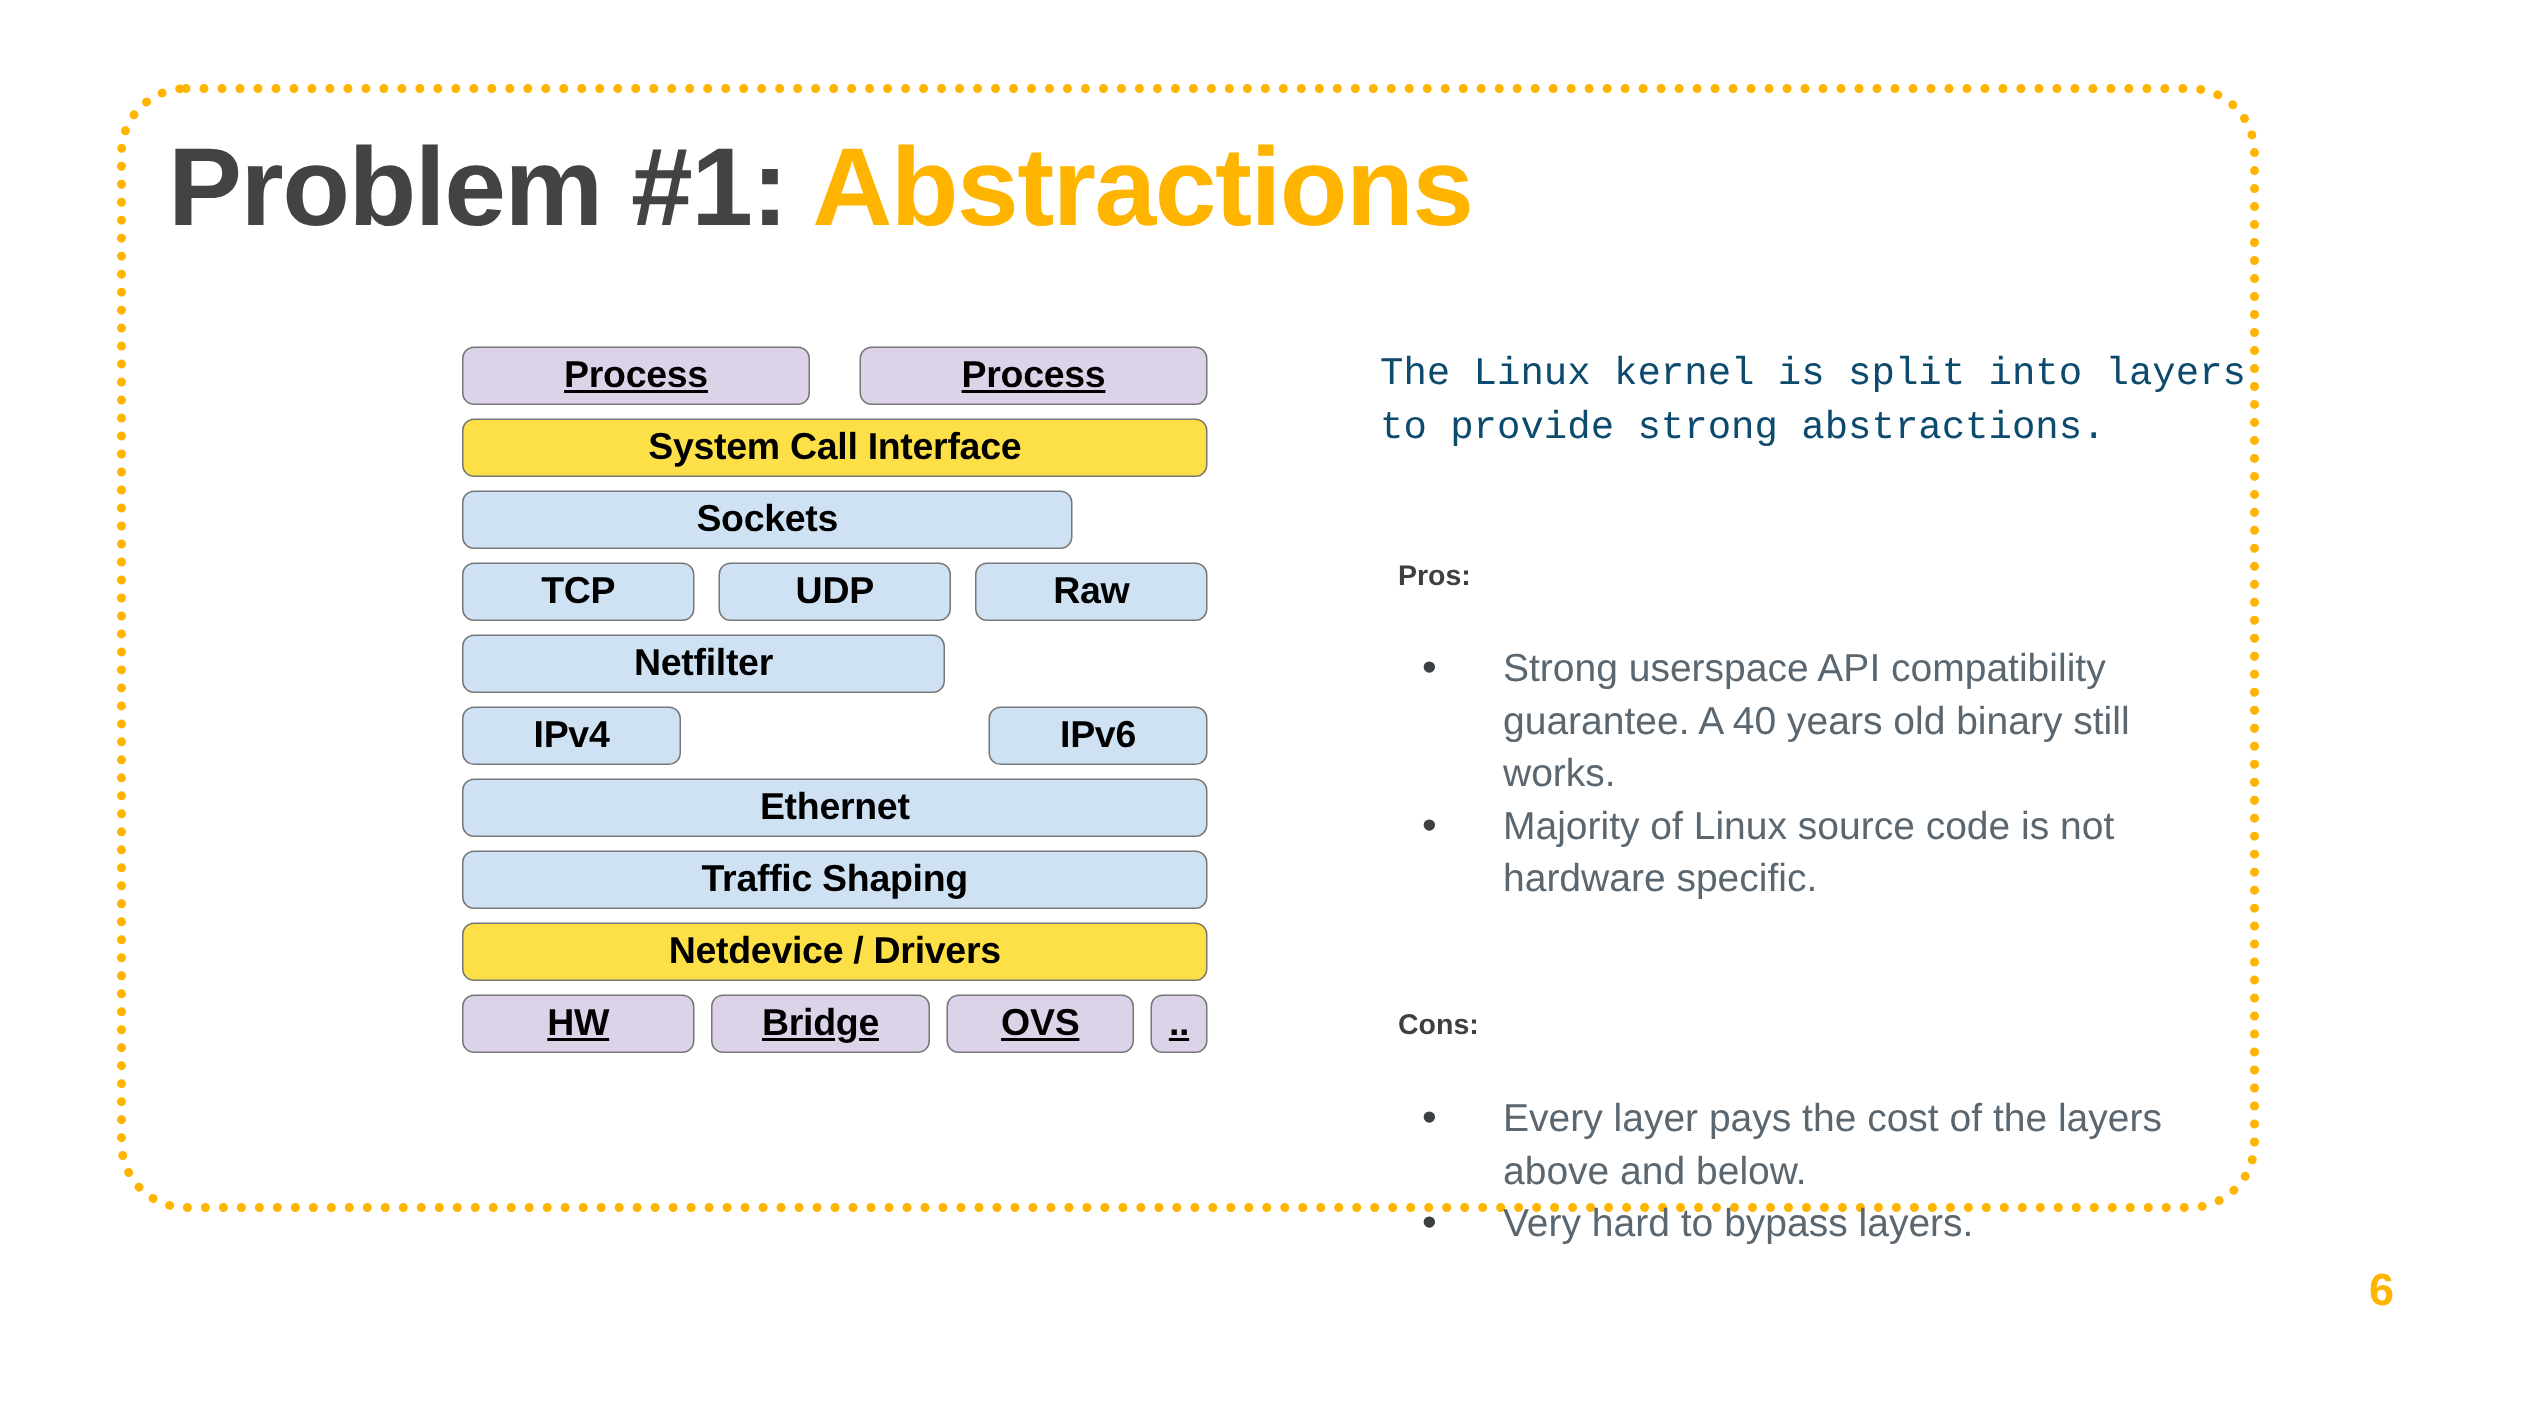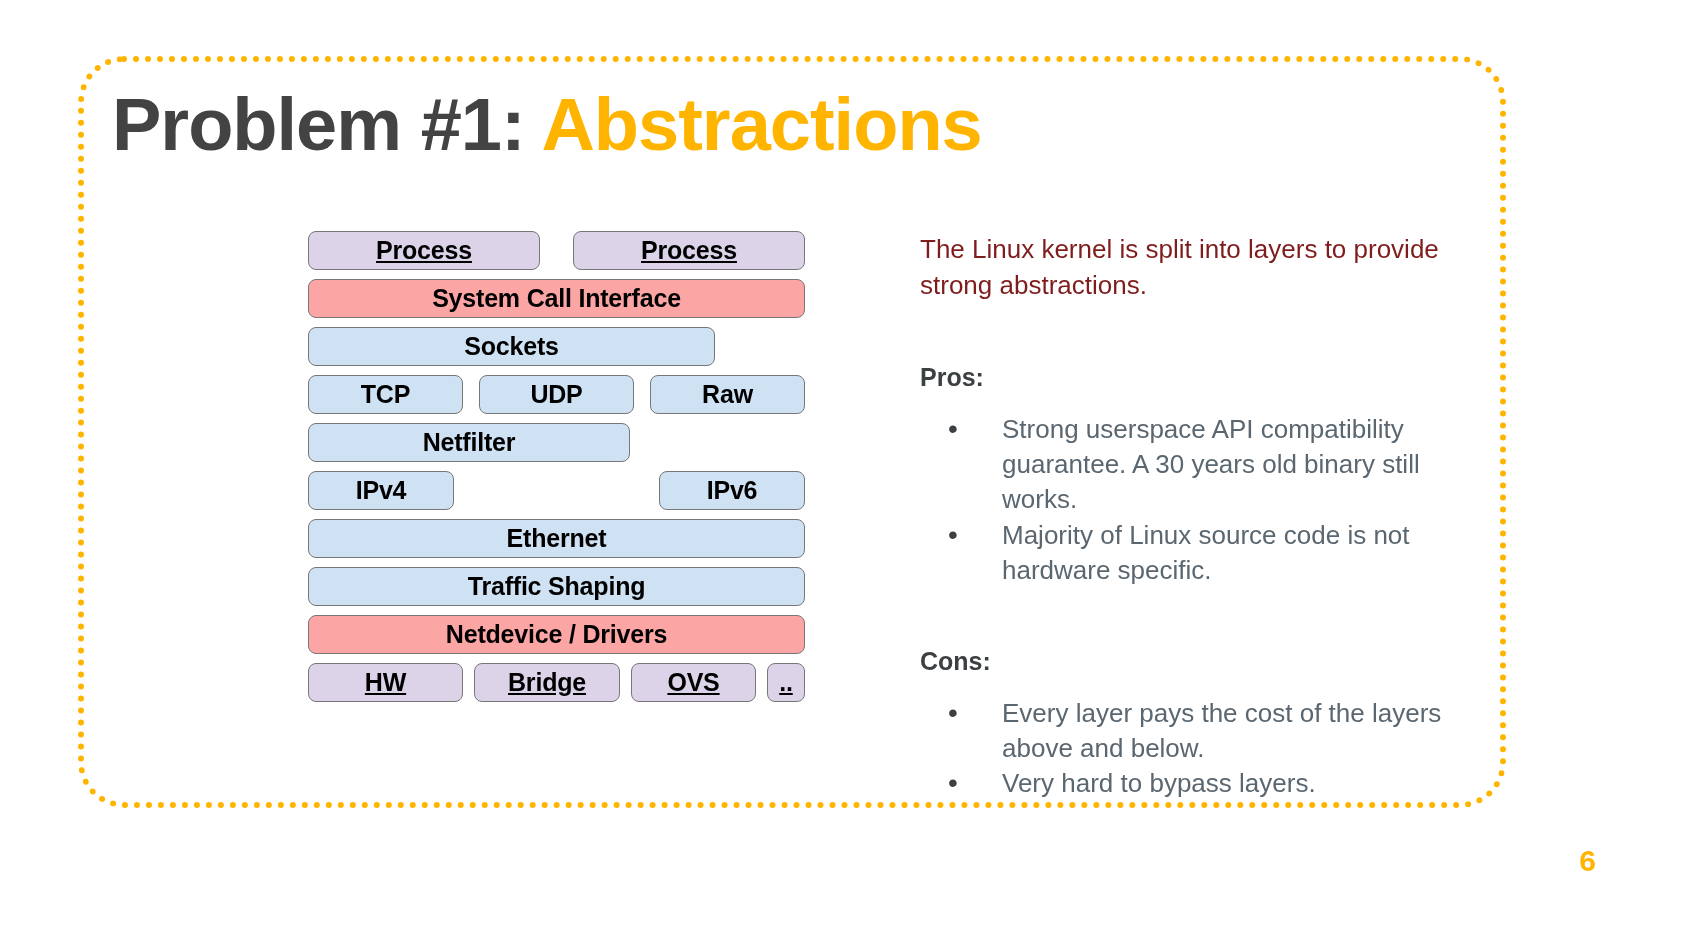--- a/index.html
+++ b/index.html
@@ -71,43 +71,44 @@
     align-items: center;
     justify-content: center;
     font-size: 25px;
     font-weight: bold;
     color: #000000;
     letter-spacing: -0.2px;
     white-space: nowrap;
     overflow: hidden;
   }
   .box.purple { background: #DDD3E9; text-decoration: underline; }
-  .box.green  { background: #fca5a5; }
+  .box.green  { background: #fde047; }
   .box.blue   { background: #CFE2F3; }
   .gap { flex: 0 0 auto; }
 
   
   .notes {
     position: absolute;
     left: 920px;
     top: 232px;
     width: 580px;
     color: #5B6770;
     font-size: 26px;
     line-height: 1.38;
   }
   .notes .intro {
     margin: 0;
-    color: #7f1d1d;
+    color: #0c4a6e;
+    font-family: Liberation Mono, monospace;
   }
   .notes .heading {
-    margin: 0;
+    margin: 12px;
     font-weight: bold;
     color: #3C4043;
-    font-size: 25px;
+    font-size: 19px;
   }
   .notes .spacer-lg { height: 56px; }
   .notes .spacer-sm { height: 18px; }
   .notes ul {
     margin: 0;
     padding: 0;
     list-style: none;
   }
   .notes li {
     position: relative;
@@ -195,21 +196,21 @@
         <div class="box purple" style="width: 38px;">..</div>
       </div>
     </div>
 
   <div class="notes">
     <p class="intro">The Linux kernel is split into layers to provide strong abstractions.</p>
     <div class="spacer-lg"></div>
     <p class="heading">Pros:</p>
     <div class="spacer-sm"></div>
     <ul id="pros-list">
-        <li>Strong userspace API compatibility guarantee. A 30 years old binary still works.</li>
+        <li>Strong userspace API compatibility guarantee. A 40 years old binary still works.</li>
         <li>Majority of Linux source code is not hardware specific.</li>
       </ul>
     <div class="spacer-lg"></div>
     <p class="heading">Cons:</p>
     <div class="spacer-sm"></div>
     <ul id="cons-list">
         <li>Every layer pays the cost of the layers above and below.</li>
         <li>Very hard to bypass layers.</li>
       </ul>
   </div>

